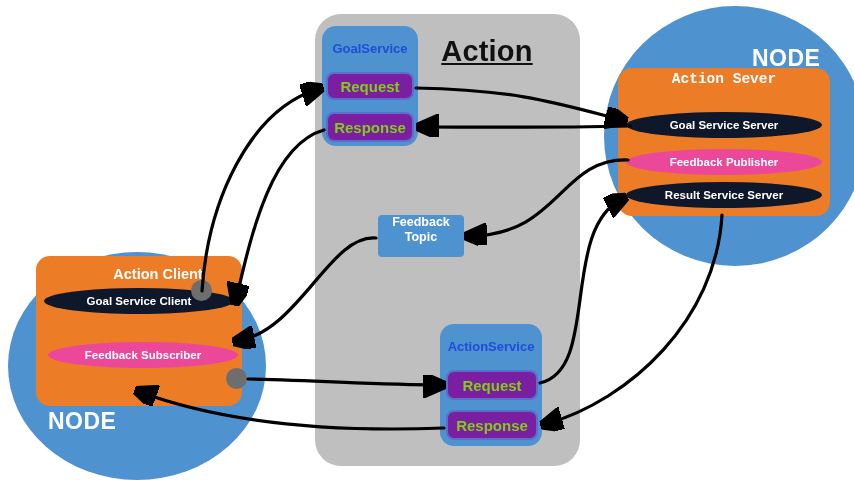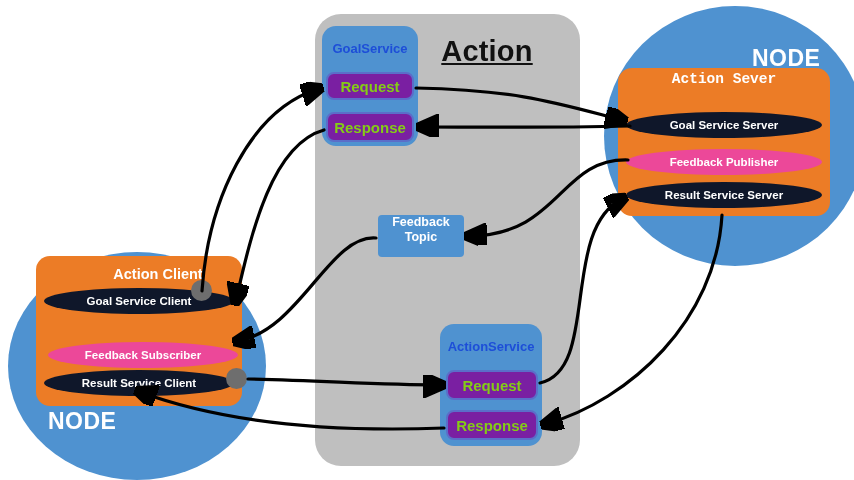--- a/index.html
+++ b/index.html
@@ -117,21 +117,20 @@
   <div class="abs action-box"></div>
 
   <div class="abs node-circle node-left"></div>
   <div class="abs node-circle node-right"></div>
 
   <div class="abs orange-box orange-left"></div>
   <div class="abs orange-box orange-right"></div>
 
   <div class="abs pill pill-yellow pl1">Goal Service Client</div>
   <div class="abs pill pill-green  pl2">Feedback Subscriber</div>
-  <div class="abs pill pill-yellow pl3">Result Service Client</div>
 
   <div class="abs pill pill-yellow pr1">Goal Service Server</div>
   <div class="abs pill pill-green  pr2">Feedback Publisher</div>
   <div class="abs pill pill-yellow pr3">Result Service Server</div>
 
   <div class="abs orange-title orange-title-left">Action Client</div>
   <div class="abs orange-title orange-title-right">Action Sever</div>
 
   <div class="abs node-label node-label-left">NODE</div>
   <div class="abs node-label node-label-right">NODE</div>

